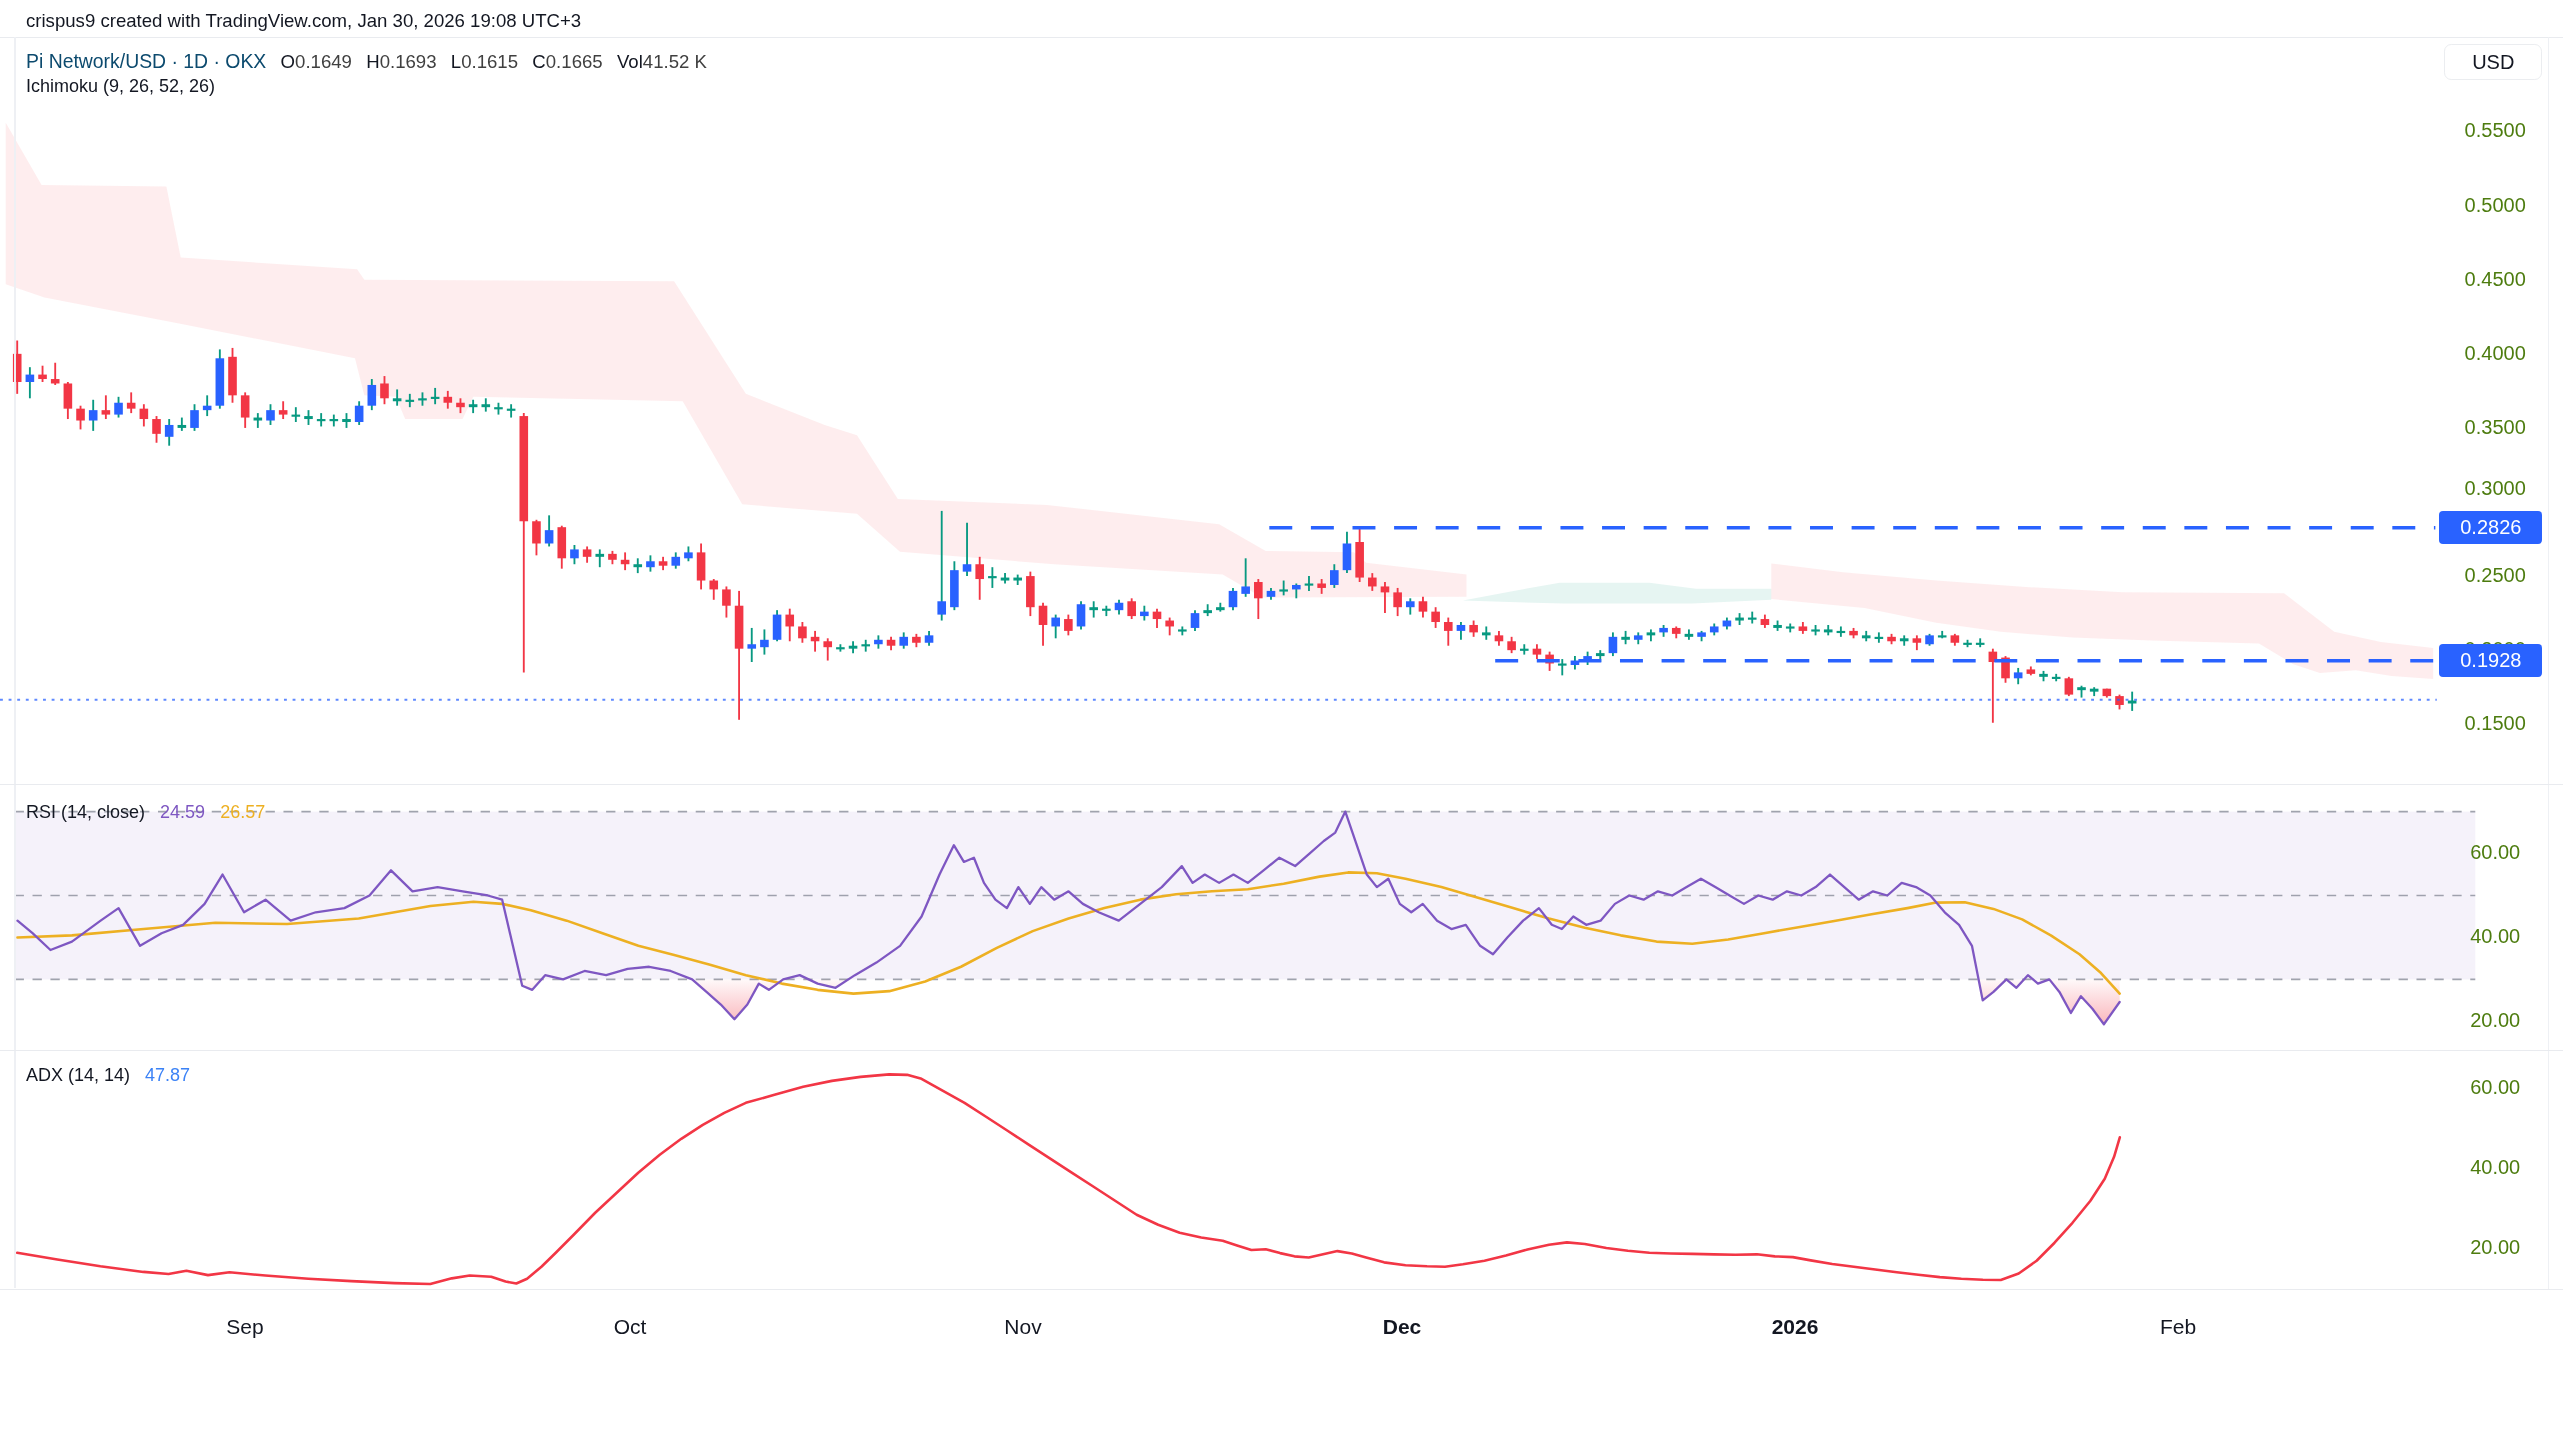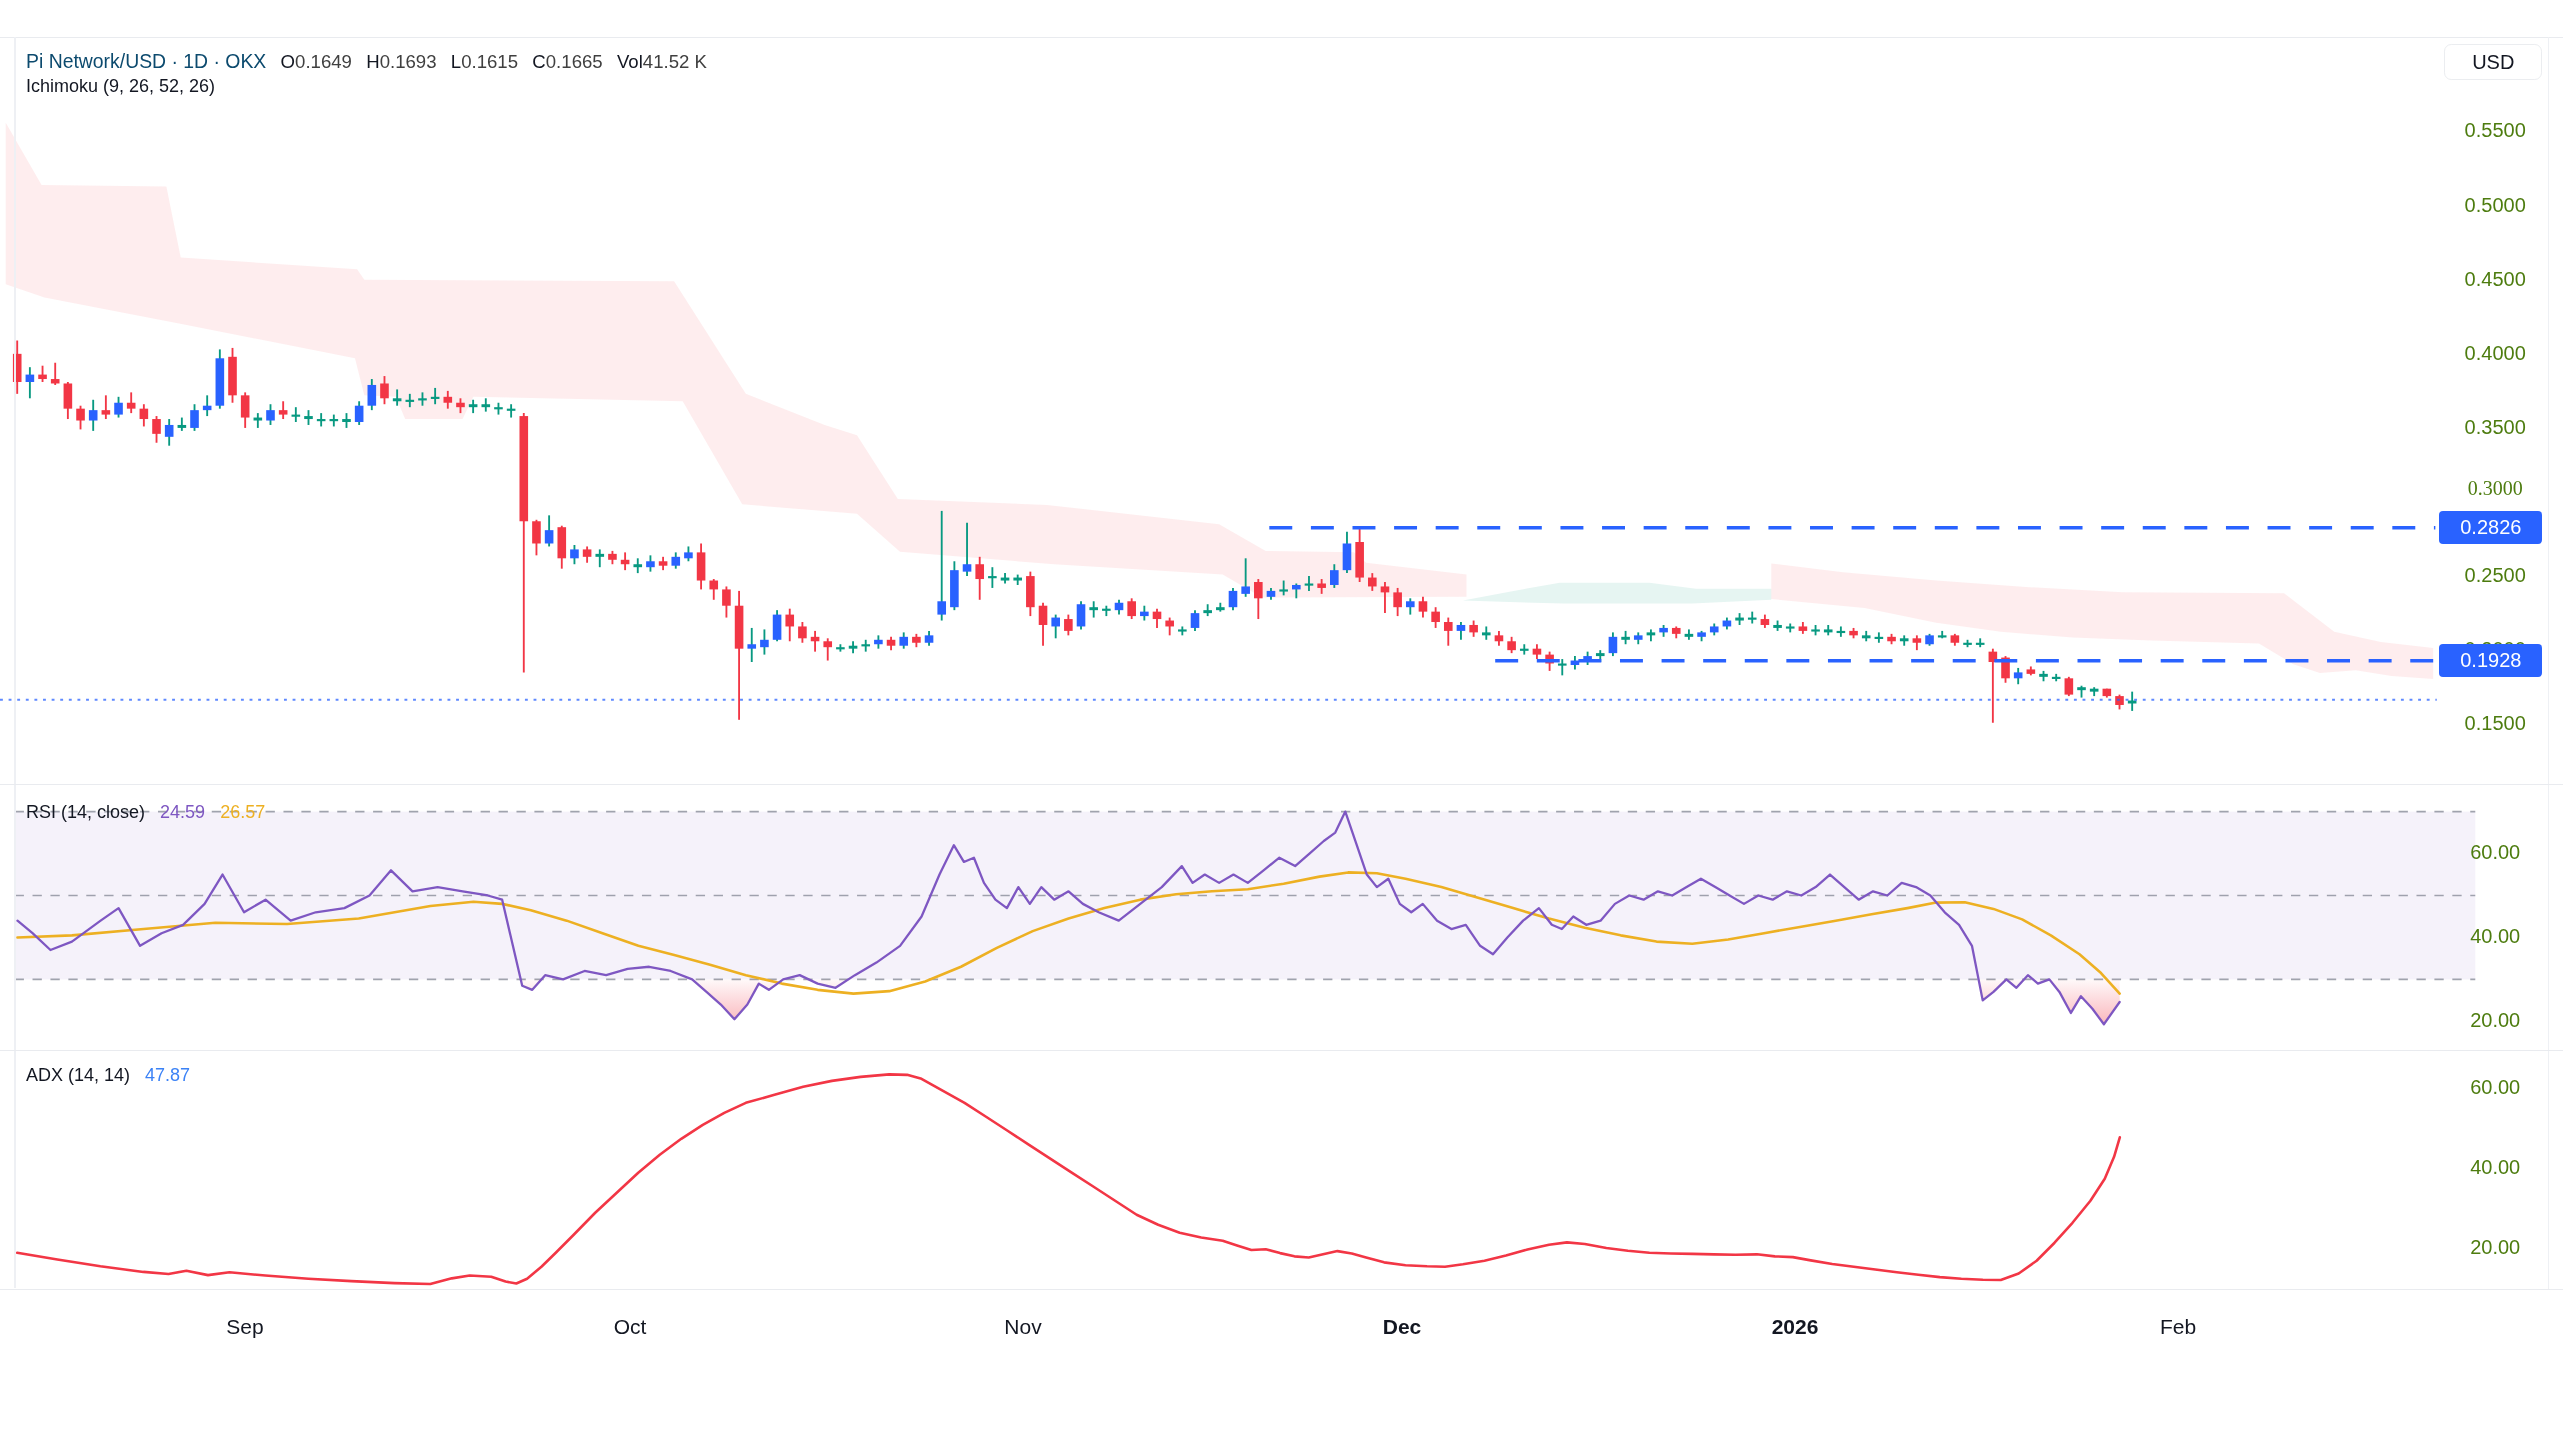--- a/index.html
+++ b/index.html
@@ -22,20 +22,23 @@
   .time-axis{position:absolute;left:0;top:1289px;width:2563px;height:75px;background:#fff;z-index:10;}
   .tlabel{position:absolute;top:26px;transform:translateX(-50%);font-size:21px;color:#131722;}
   .tlabel.bold{font-weight:bold;}
   .footer{position:absolute;left:0;top:1364px;width:2563px;height:86px;background:#fff;}
 </style>
 </head>
 <body>
 
 <div class="app">
 
+  <div class="attr-bar">
+    <span>crispus9 created with TradingView.com, Jan 30, 2026 19:08 UTC+3</span>
+  </div>
   <div class="hline" style="top:37px"></div>
 
   <svg id="price-svg" class="pane" style="top:37px" width="2563" height="747" viewBox="0 0 3574 1041">
       <g>
         <path d="M8 119.2 L58 206.0 L232 208.0 L252 307.2 L498 323.7 L508 338.2 L940 340.3 L1040 497.3 L1150 540.7 L1195 555.1 L1252 644.0 L1460 652.2 L1700 679.1 L1765 716.3 L1888 718.3 L1905 732.8 L2045 749.3 L2045 780.3 L1760 781.4 L1705 749.3 L1470 734.9 L1255 717.3 L1195 664.6 L1035 651.2 L952 507.6 L660 501.4 L645 532.4 L565 532.4 L552 501.4 L508 499.3 L495 447.7 L255 400.2 L62 363.0 L8 344.4 Z" fill="rgba(242,54,69,0.09)"></path>
         <path d="M2040 785.5 L2105 773.1 L2175 760.7 L2300 760.7 L2365 769.0 L2470 769.0 L2470 784.5 L2360 789.6 L2180 789.6 L2105 787.6 L2040 785.5 Z" fill="rgba(8,153,129,0.10)"></path>
         <path d="M2470 733.8 L2570 746.2 L2700 757.6 L2830 766.9 L2960 774.1 L3185 775.2 L3255 828.9 L3320 843.3 L3393 851.6 L3393 895.0 L3335 890.9 L3285 882.6 L3235 886.7 L3198 874.3 L3150 845.4 L3000 841.3 L2890 837.1 L2790 828.9 L2700 816.5 L2600 795.8 L2470 783.4 Z" fill="rgba(242,54,69,0.09)"></path>
       </g>
       <g>
         <line x1="24" y1="422.90599999999995" x2="24" y2="497.2819999999999" stroke="#f23645" stroke-width="2.6"></line>
@@ -428,21 +431,21 @@
     <span style="color:#3b82f6;margin-left:10px">47.87</span>
   </div>
 
   <div class="axis" id="axis-layer">
     <div class="usd-btn">USD</div>
   <div class="tick" style="top: 119px;">0.5500</div>
       <div class="tick" style="top: 194px;">0.5000</div>
       <div class="tick" style="top: 268px;">0.4500</div>
       <div class="tick" style="top: 342px;">0.4000</div>
       <div class="tick" style="top: 416px;">0.3500</div>
-      <div class="tick" style="top: 477px; font-family: Liberation Serif, serif;">0.3000</div>
+      <div class="tick" style="top: 477px;">0.3000</div>
       <div class="tick" style="top: 564px;">0.2500</div>
       <div class="tick" style="top: 638px;">0.2000</div>
       <div class="tick" style="top: 712px;">0.1500</div>
       <div class="tick" style="top: 841px;">60.00</div>
       <div class="tick" style="top: 925px;">40.00</div>
       <div class="tick" style="top: 1009px;">20.00</div>
       <div class="tick" style="top: 1076px;">60.00</div>
       <div class="tick" style="top: 1156px;">40.00</div>
       <div class="tick" style="top: 1236px;">20.00</div>
       <div class="level-label" style="top: 511px;">0.2826</div>

